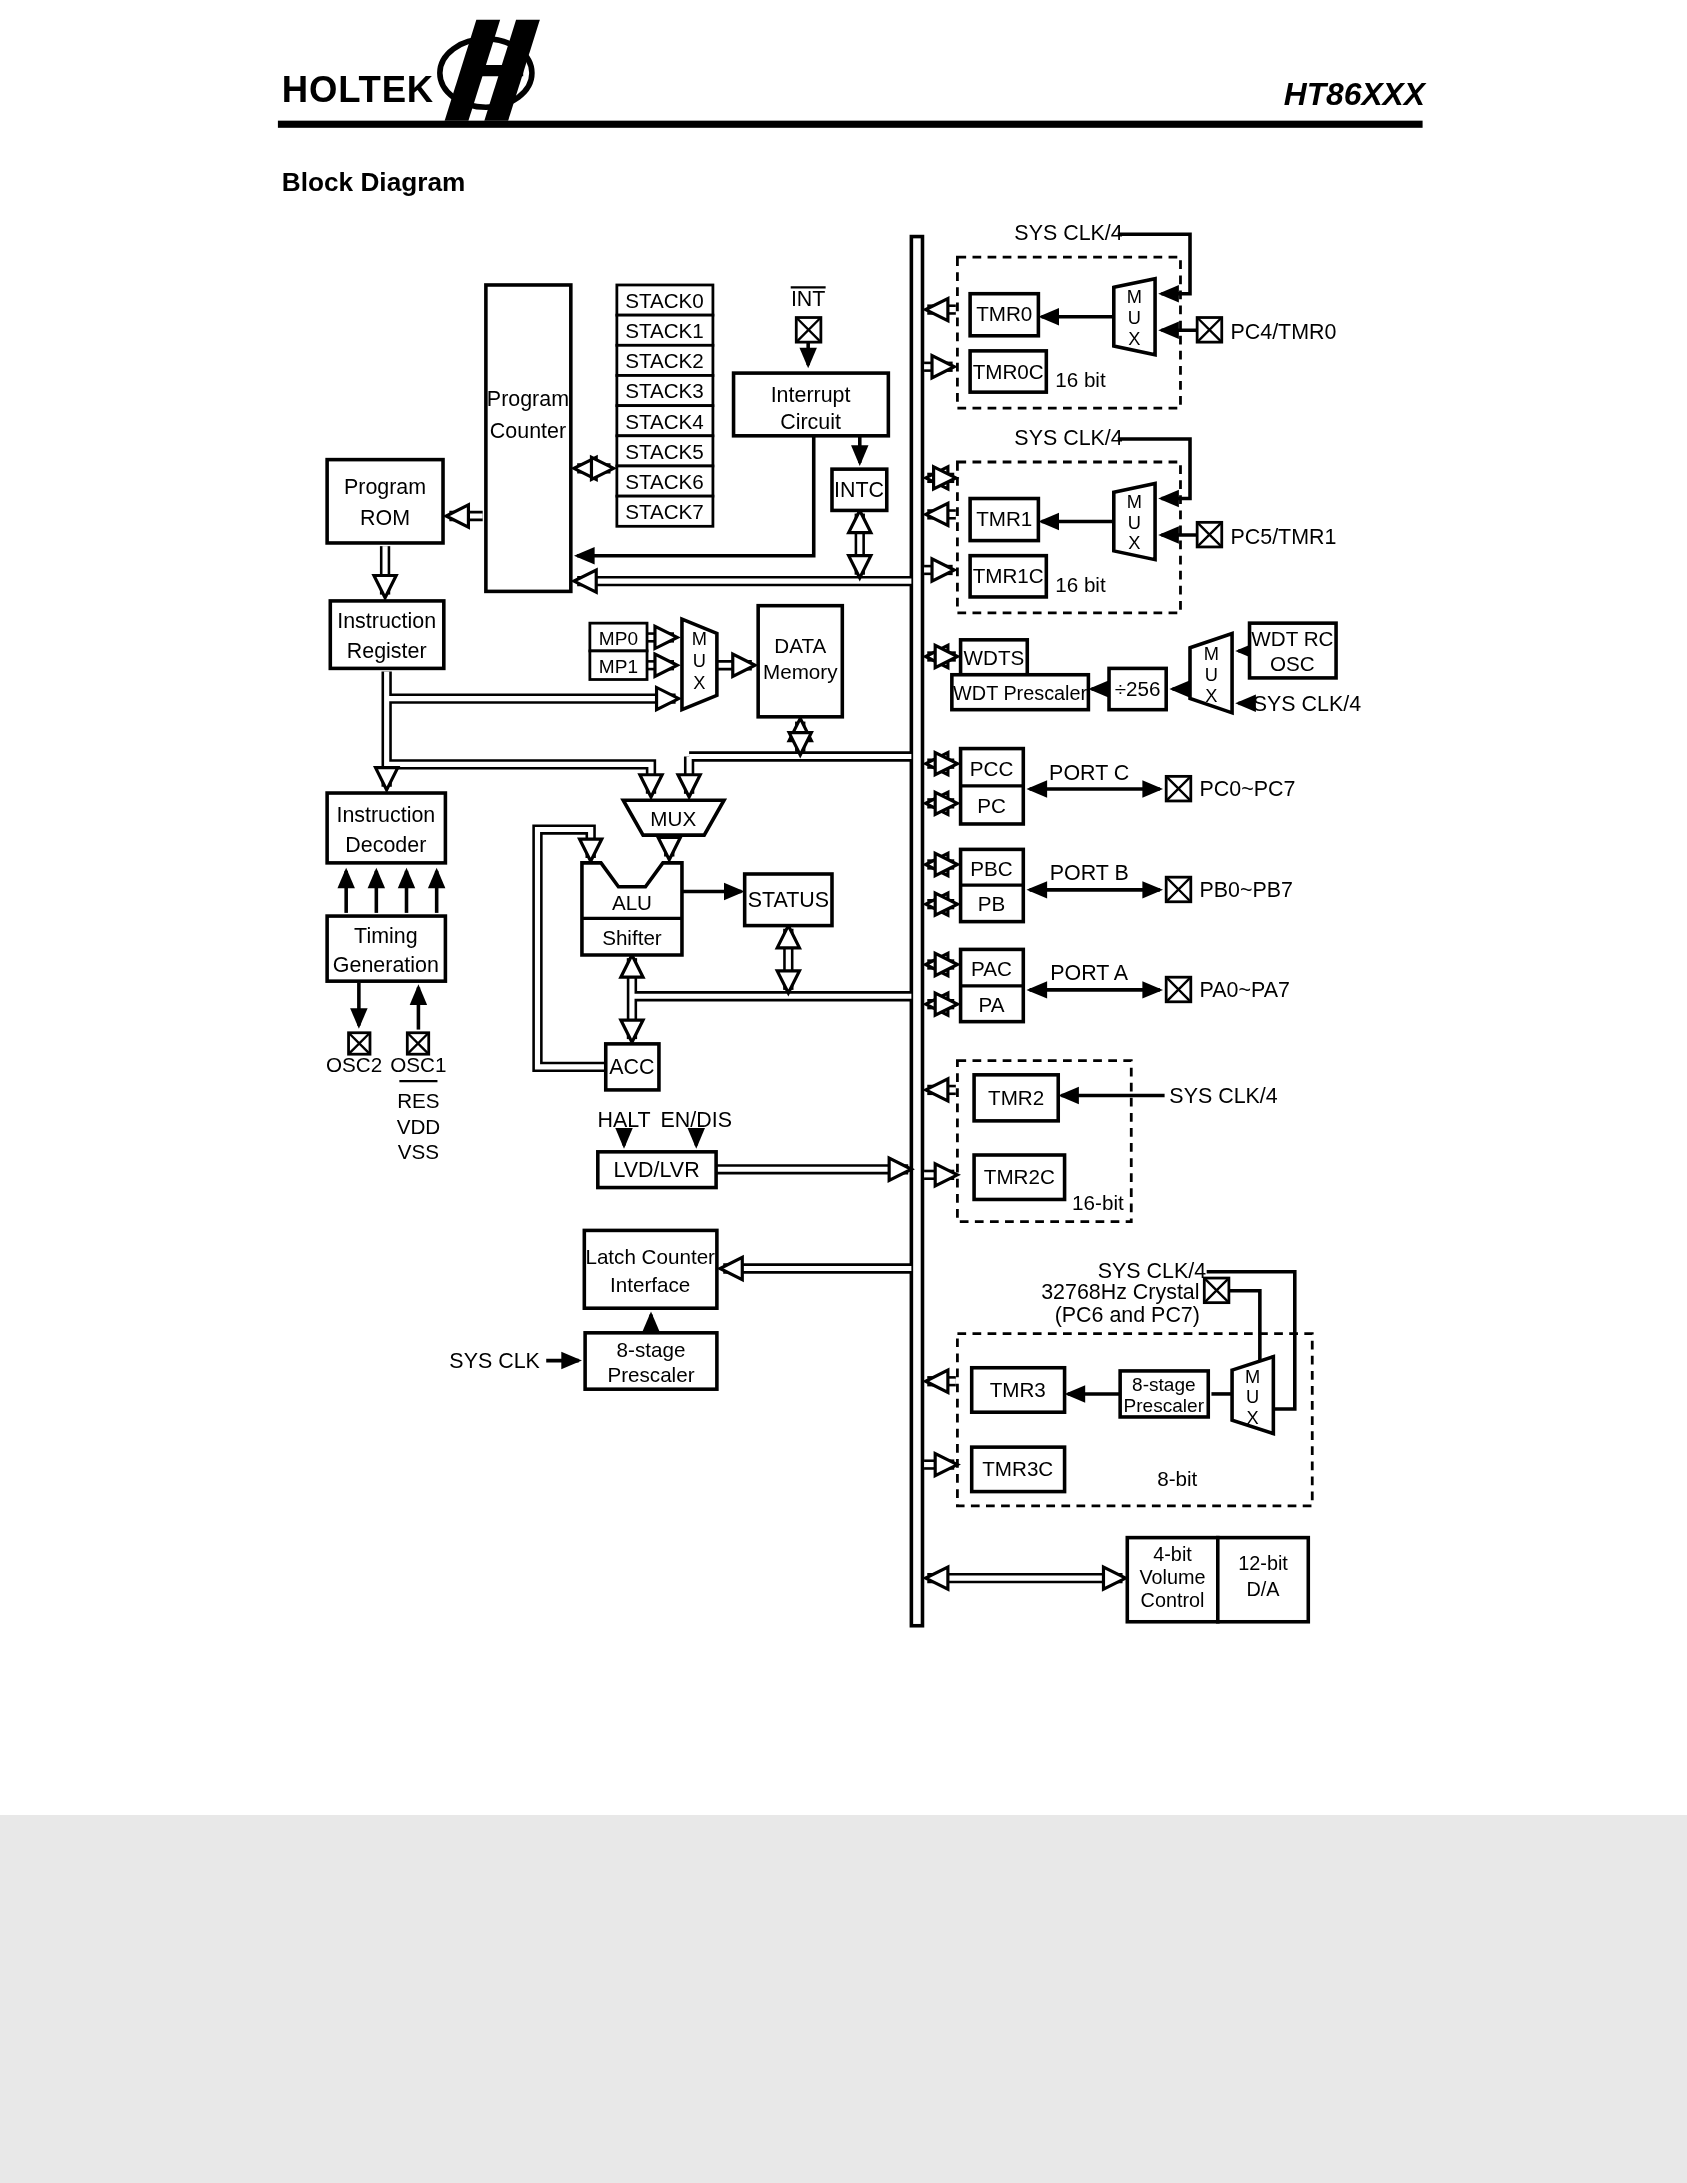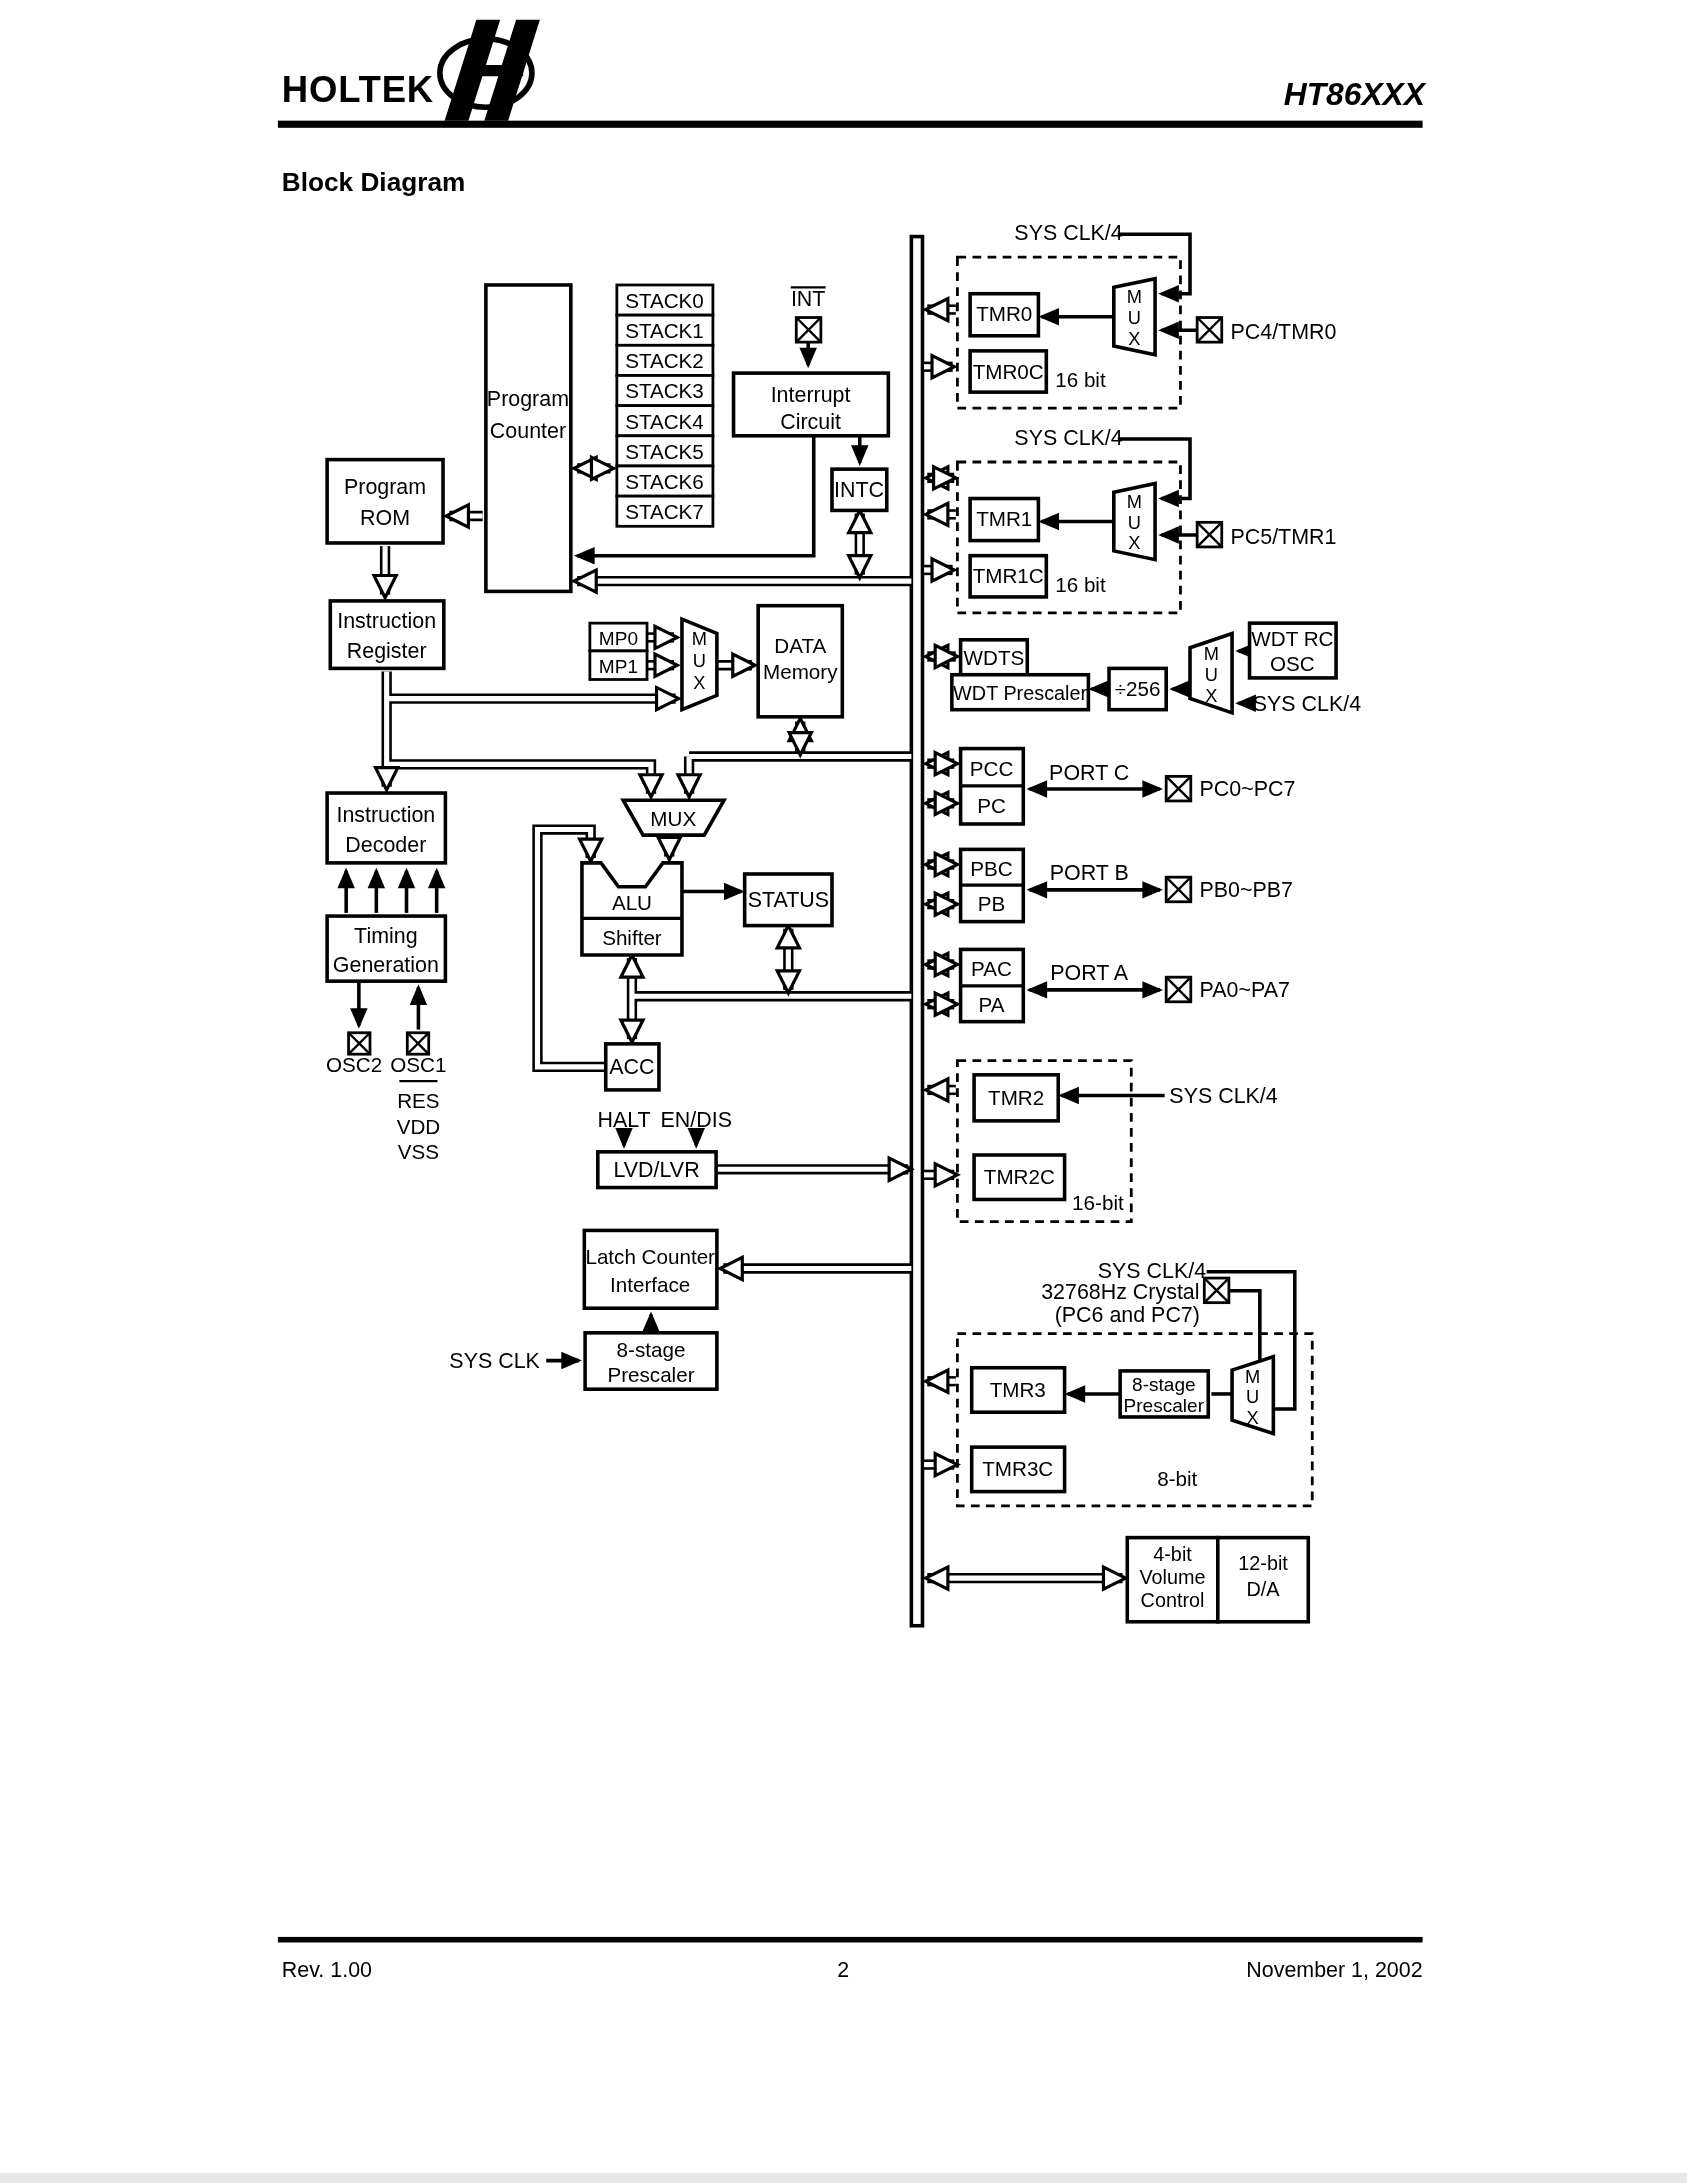--- a/index.html
+++ b/index.html
@@ -1,16 +1,16 @@
 <!DOCTYPE html>
 <html style="font-size:12.7px"><head>
 <meta charset="utf-8">
 <style>
   html,body{margin:0;padding:0;background:#e8e8e8;}
-  #page{position:relative;width:1687px;height:2173px;background:#ffffff;margin:0 auto;}
+  #page{position:relative;width:1687px;height:1815px;background:#ffffff;margin:0 auto;}
   svg{position:absolute;left:0;top:0;}
   text{font-family:"Liberation Sans","DejaVu Sans",sans-serif;fill:#000;}
   .box{fill:#fff;stroke:#000;stroke-width:4.5px;}
   .thin{stroke-width:3.5px;}
   .dashed{fill:none;stroke:#000;stroke-width:3.5px;stroke-dasharray:11 8;}
   .wire-h{fill:none;stroke:#000;stroke-width:13px;}
   .wire-core{fill:none;stroke:#fff;stroke-width:6.5px;}
   .wire-s{fill:none;stroke:#000;stroke-width:4.5px;}
   .rule{fill:#000;}
   .xline{stroke:#000;stroke-width:3px;}

